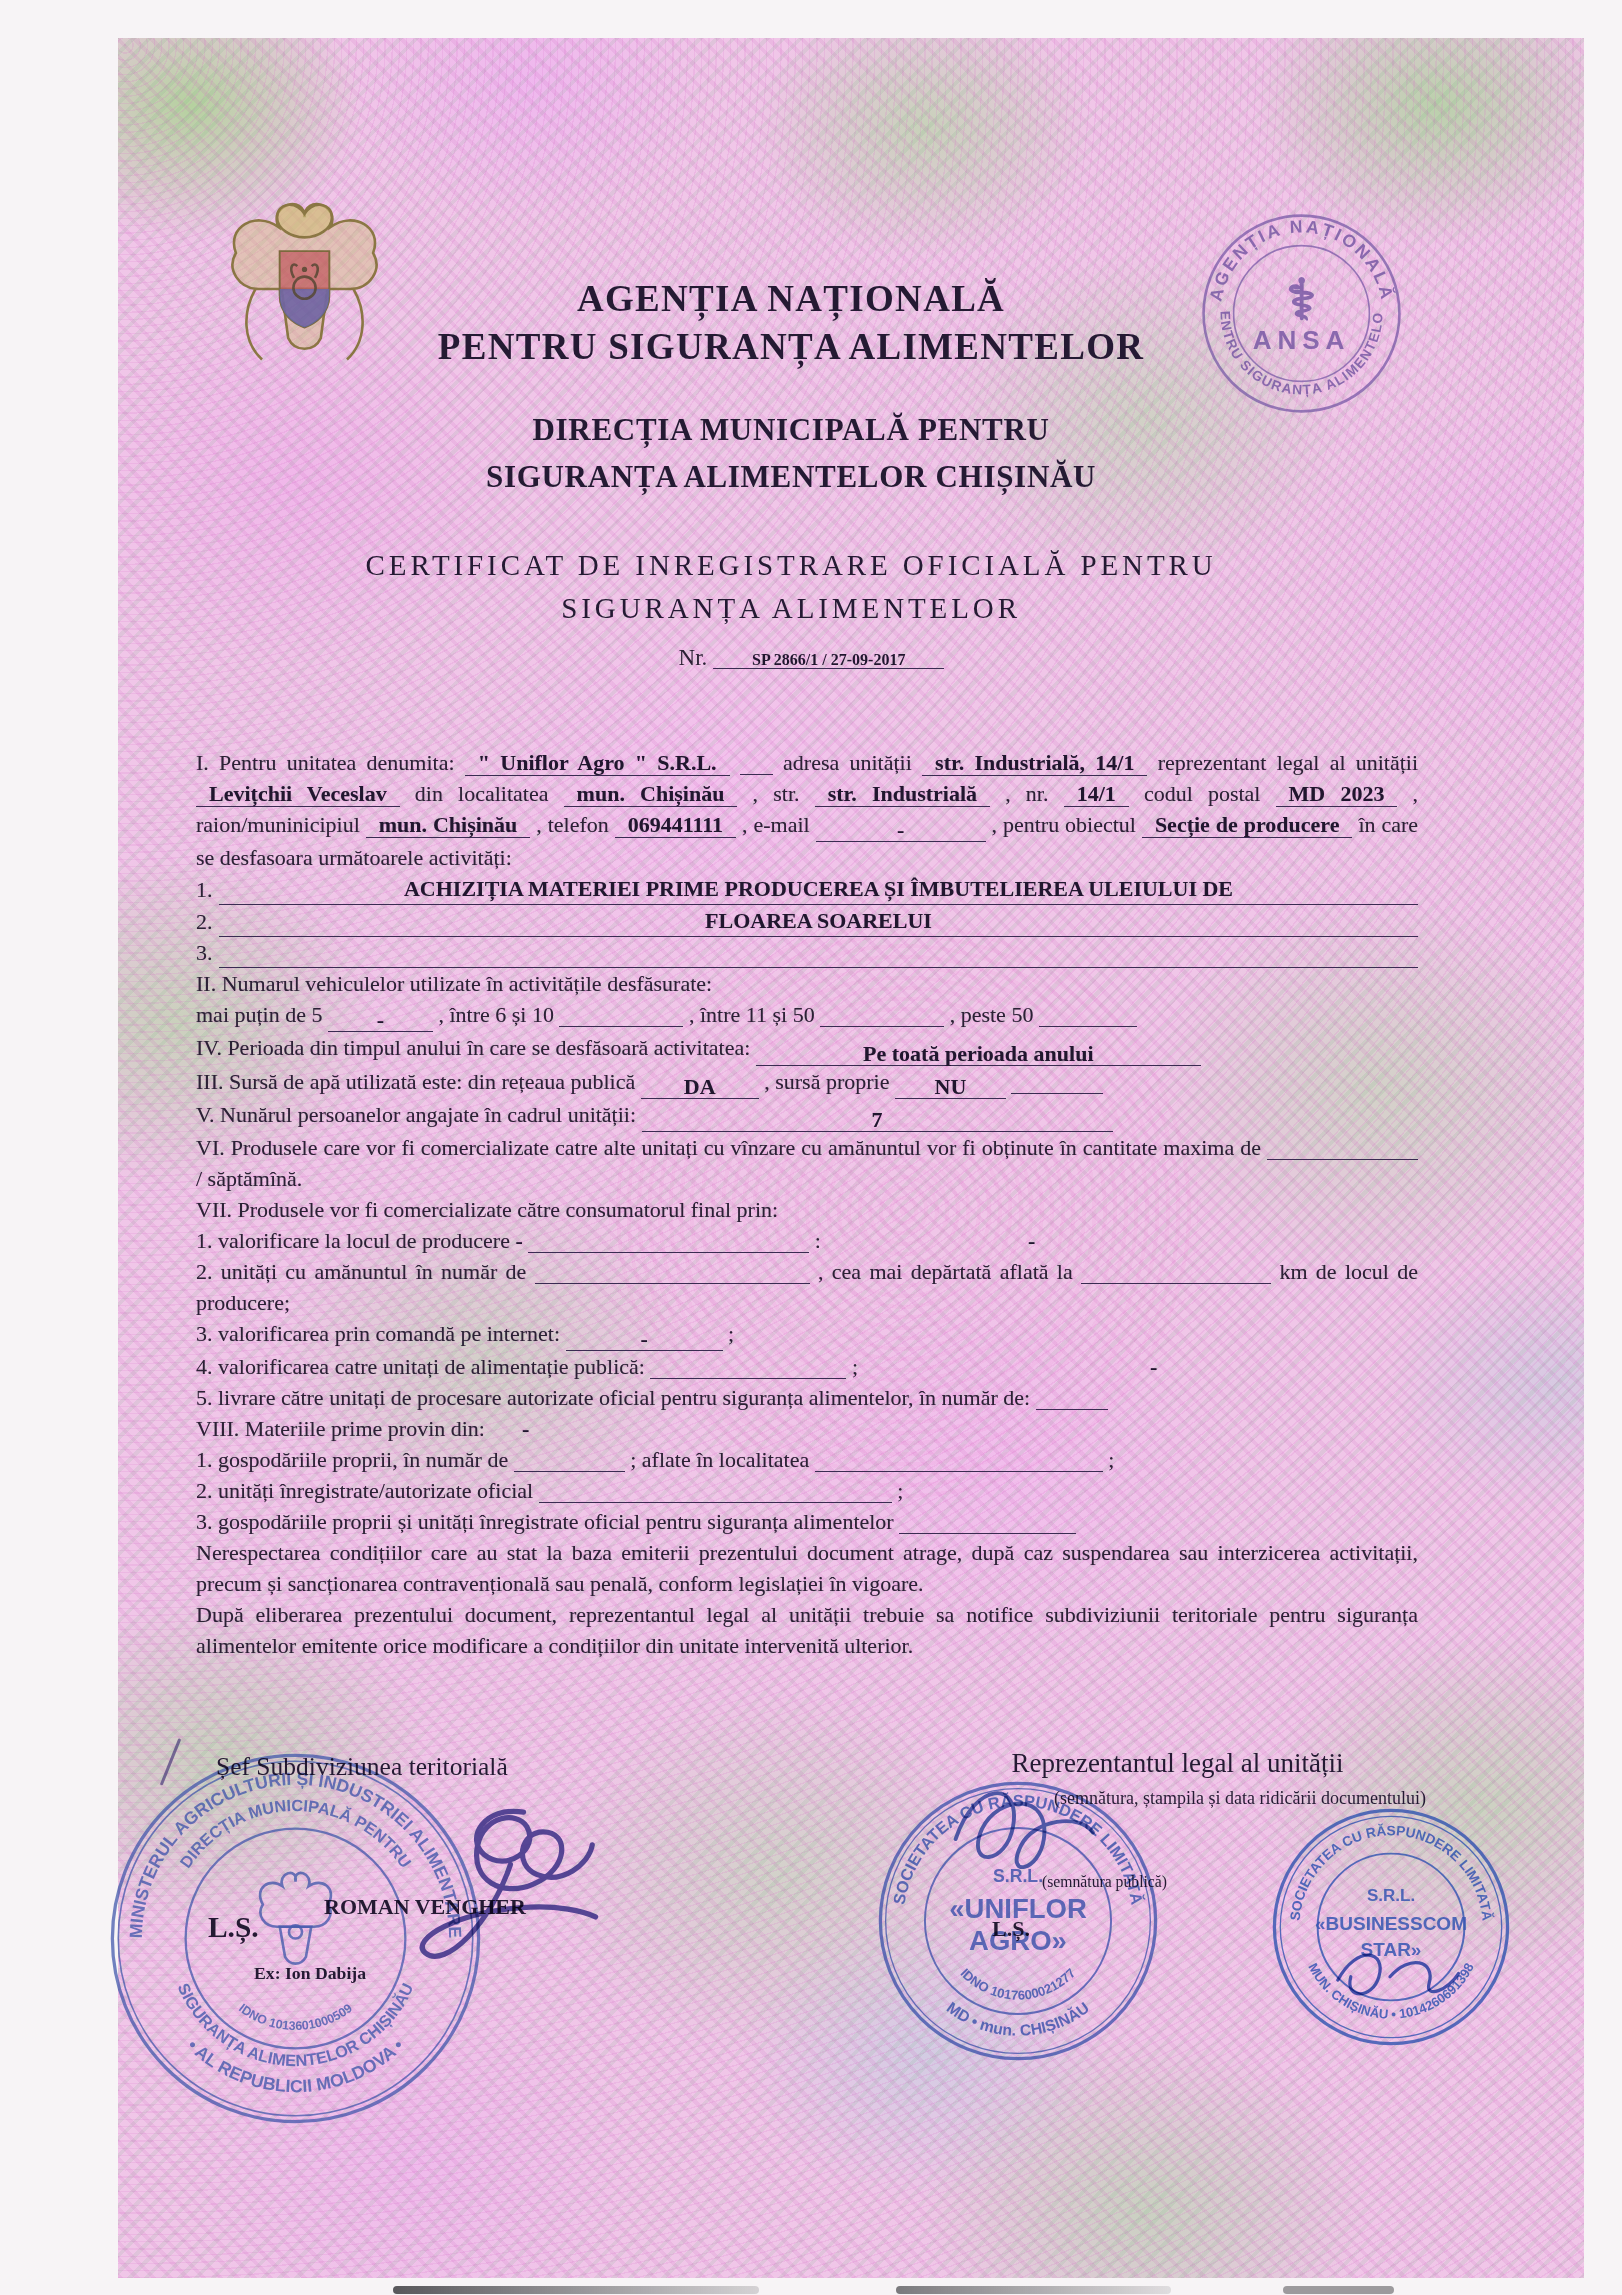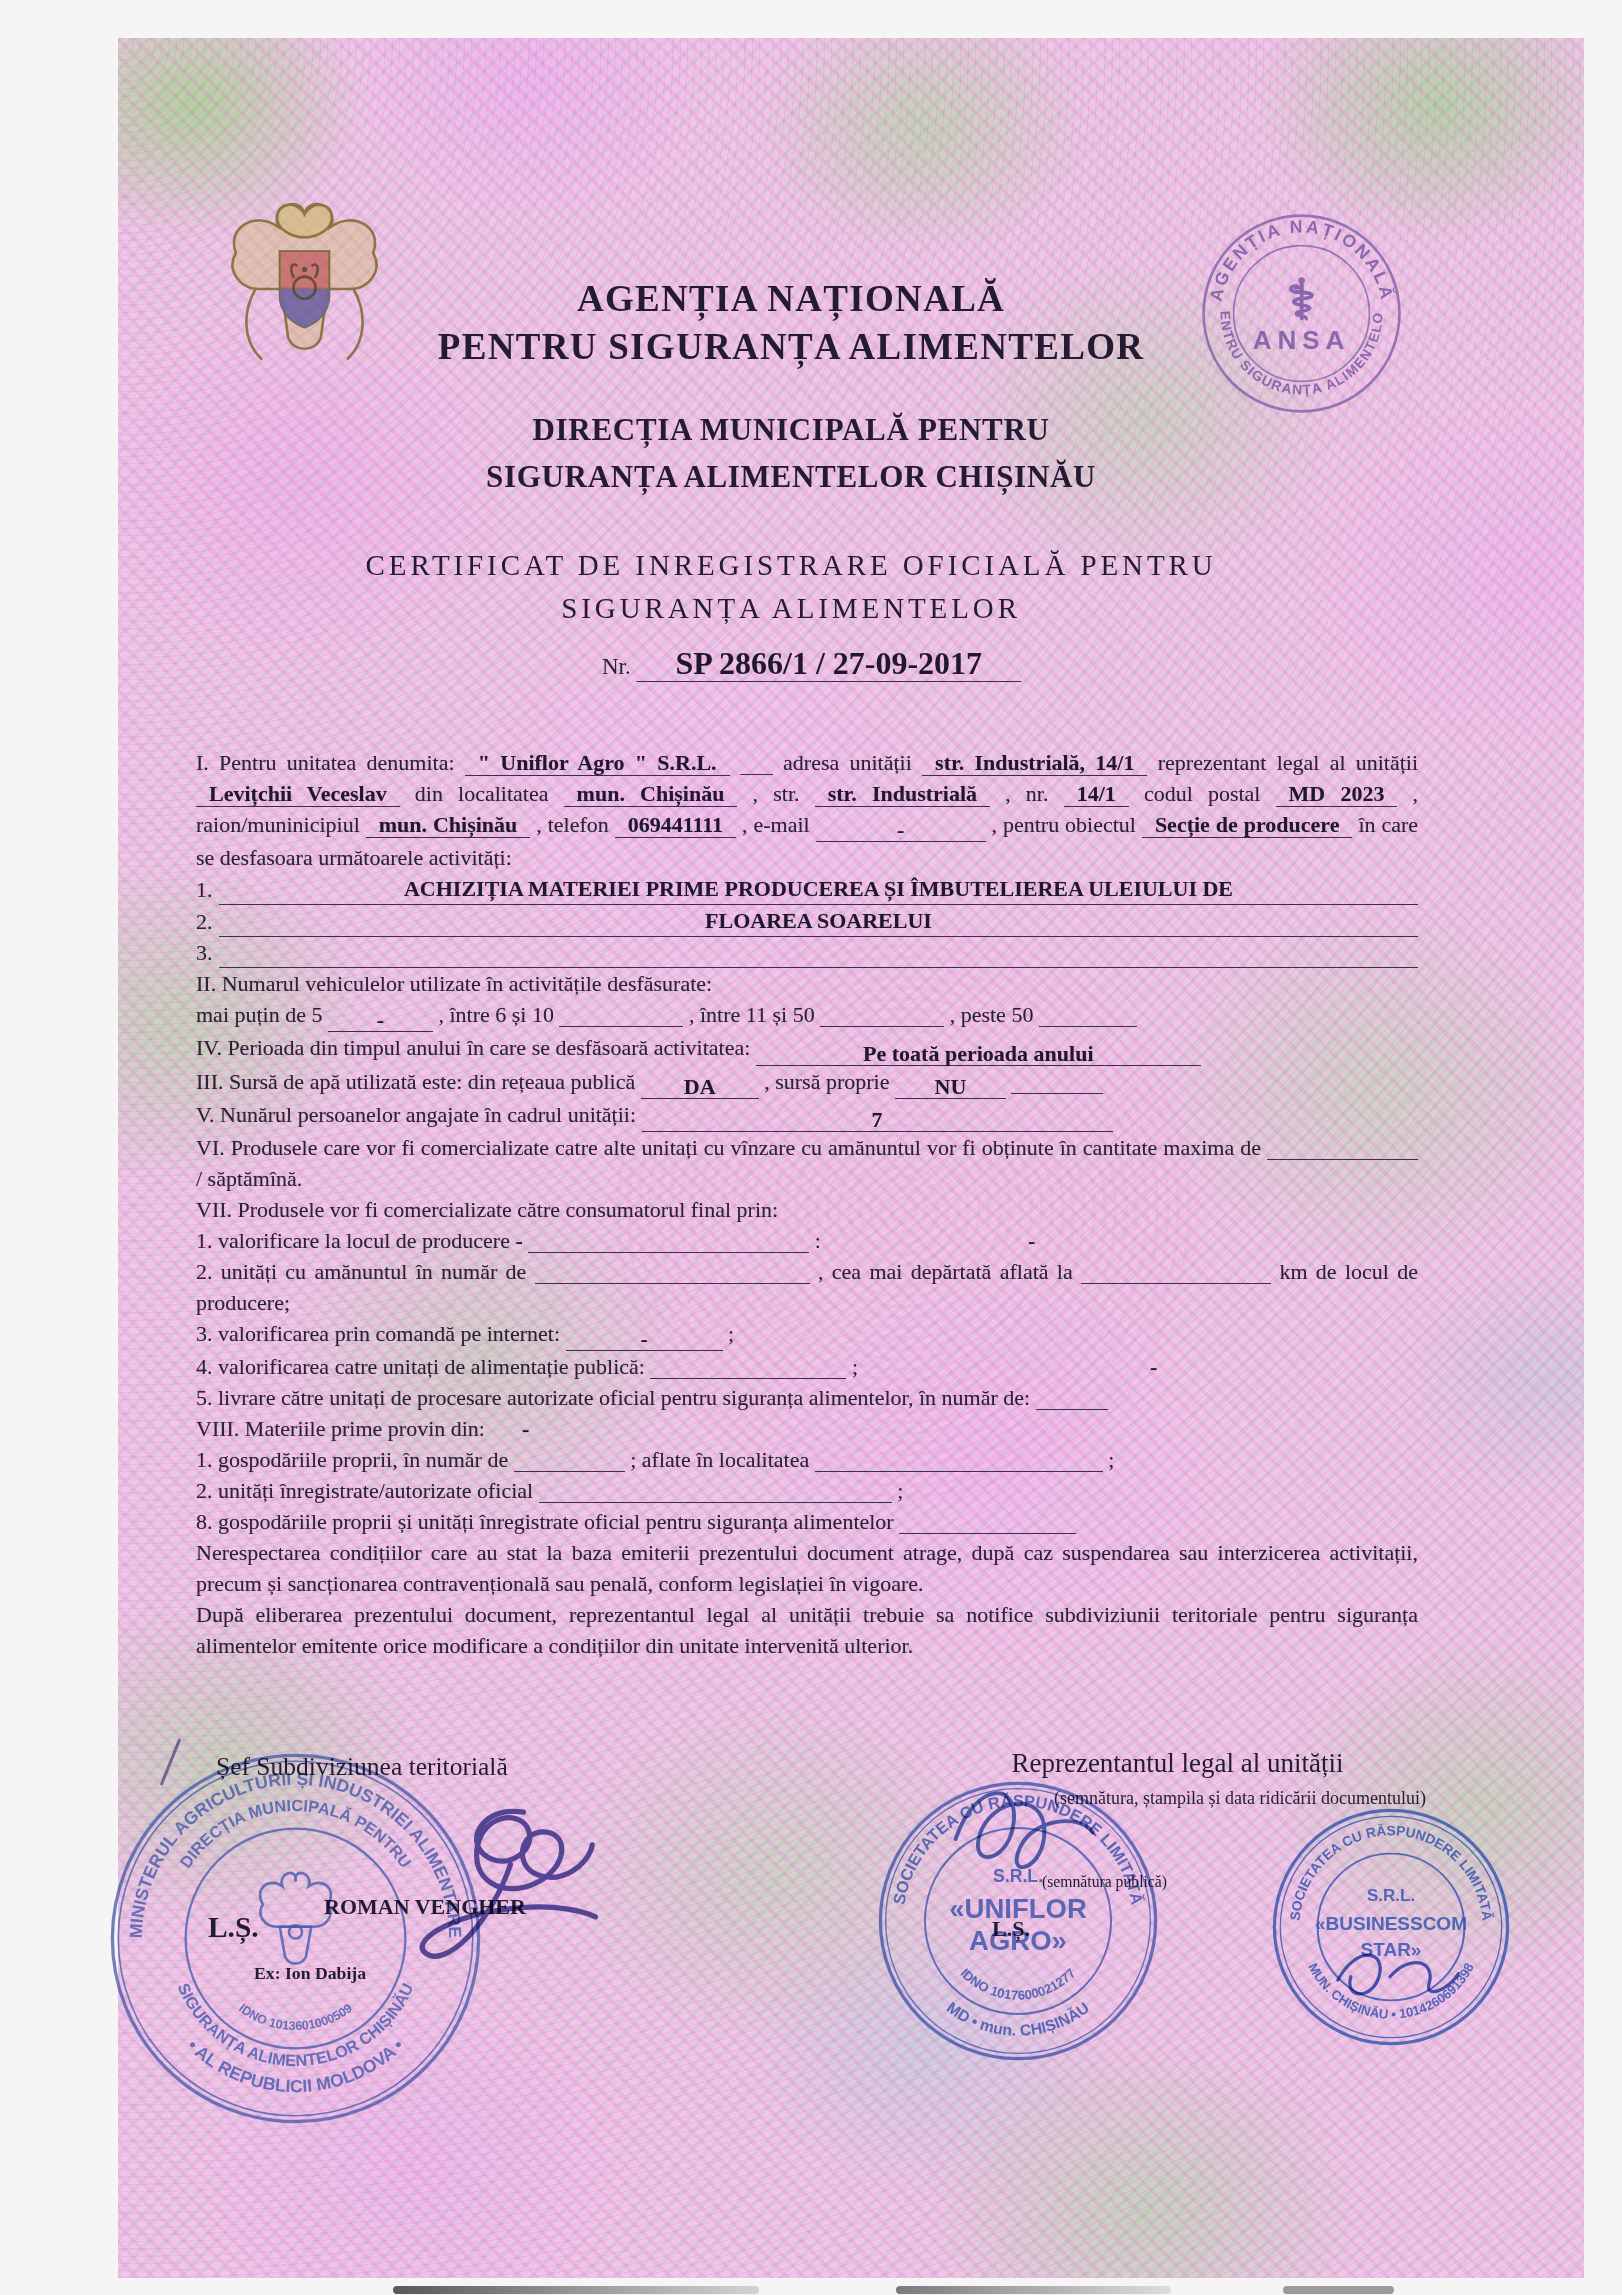--- a/index.html
+++ b/index.html
@@ -34,21 +34,21 @@
       repeating-radial-gradient(circle at 7.2px 7.2px, rgba(215,110,200,.16) 0 1.3px, transparent 1.3px 7.2px);}
   .rosette{position:absolute;left:609px;top:916px;width:589px;height:589px;border-radius:50%;
     background:repeating-radial-gradient(circle, rgba(236,120,205,.10) 0 3.9px, transparent 3.9px 10.5px);}
   
   .layer{position:absolute;inset:0;z-index:3;}
   .hdr{position:absolute;left:50%;transform:translateX(-52%);width:1021px;text-align:center;color:#241a33;}
   .agency{top:275px;font-size:37px;font-weight:bold;letter-spacing:1.3px;line-height:48px;}
   .direct{top:406px;font-size:31px;font-weight:bold;letter-spacing:0.7px;line-height:47px;}
   .cert{top:544px;font-size:29px;letter-spacing:3.9px;line-height:43px;}
   .nrline{position:absolute;top:645px;left:50%;transform:translateX(-50%);font-size:23px;}
-  .nrline .uv{font-size:32px;padding:0 39px;}
+  .nrline .uv{font-size:16px;padding:0 39px;}
   .content{position:absolute;left:196px;top:747px;width:1222px;font-size:22px;line-height:31px;
     text-shadow:0 0 0.7px rgba(80,40,90,.3);}
   .content p{margin:0;}
   .just{text-align:justify;}
   .uv{font-weight:bold;border-bottom:1.6px solid #3a2b52;padding:0 13px;white-space:nowrap;color:#20162e;}
   .ub{display:inline-block;border-bottom:1.6px solid #3a2b52;height:26px;line-height:29px;
       vertical-align:-5.2px;text-align:center;font-weight:bold;color:#20162e;}
   .sp{display:inline-block;}
   .b{font-weight:bold;color:#20162e;}
   .actline{display:flex;align-items:flex-end;}
@@ -257,21 +257,21 @@
         <span>; aflate în localitatea</span>
         <span class="ub" style="width:288px"></span>
         <span>;</span>
       </p>
       <p>
         <span>2. unități înregistrate/autorizate oficial</span>
         <span class="ub" style="width:353px"></span>
         <span>;</span>
       </p>
       <p>
-        <span>8. gospodăriile proprii și unități înregistrate oficial pentru siguranța alimentelor</span>
+        <span>3. gospodăriile proprii și unități înregistrate oficial pentru siguranța alimentelor</span>
         <span class="ub" style="width:177px"></span>
       </p>
 
       <p class="just">Nerespectarea condițiilor care au stat la baza emiterii prezentului document atrage, după caz suspendarea sau interzicerea activitații, precum și sancționarea contravențională sau penală, conform legislației în vigoare.</p>
       <p class="just">După eliberarea prezentului document, reprezentantul legal al unității trebuie sa notifice subdiviziunii teritoriale pentru siguranța alimentelor emitente orice modificare a condițiilor din unitate intervenită ulterior.</p>
     </div>
 
     <div class="ft-left-title footer-el">Șef Subdiviziunea teritorială</div>
     <div class="ft-left-name footer-el">ROMAN VENGHER</div>
     <div class="ft-right-title footer-el">Reprezentantul legal al unității</div>

